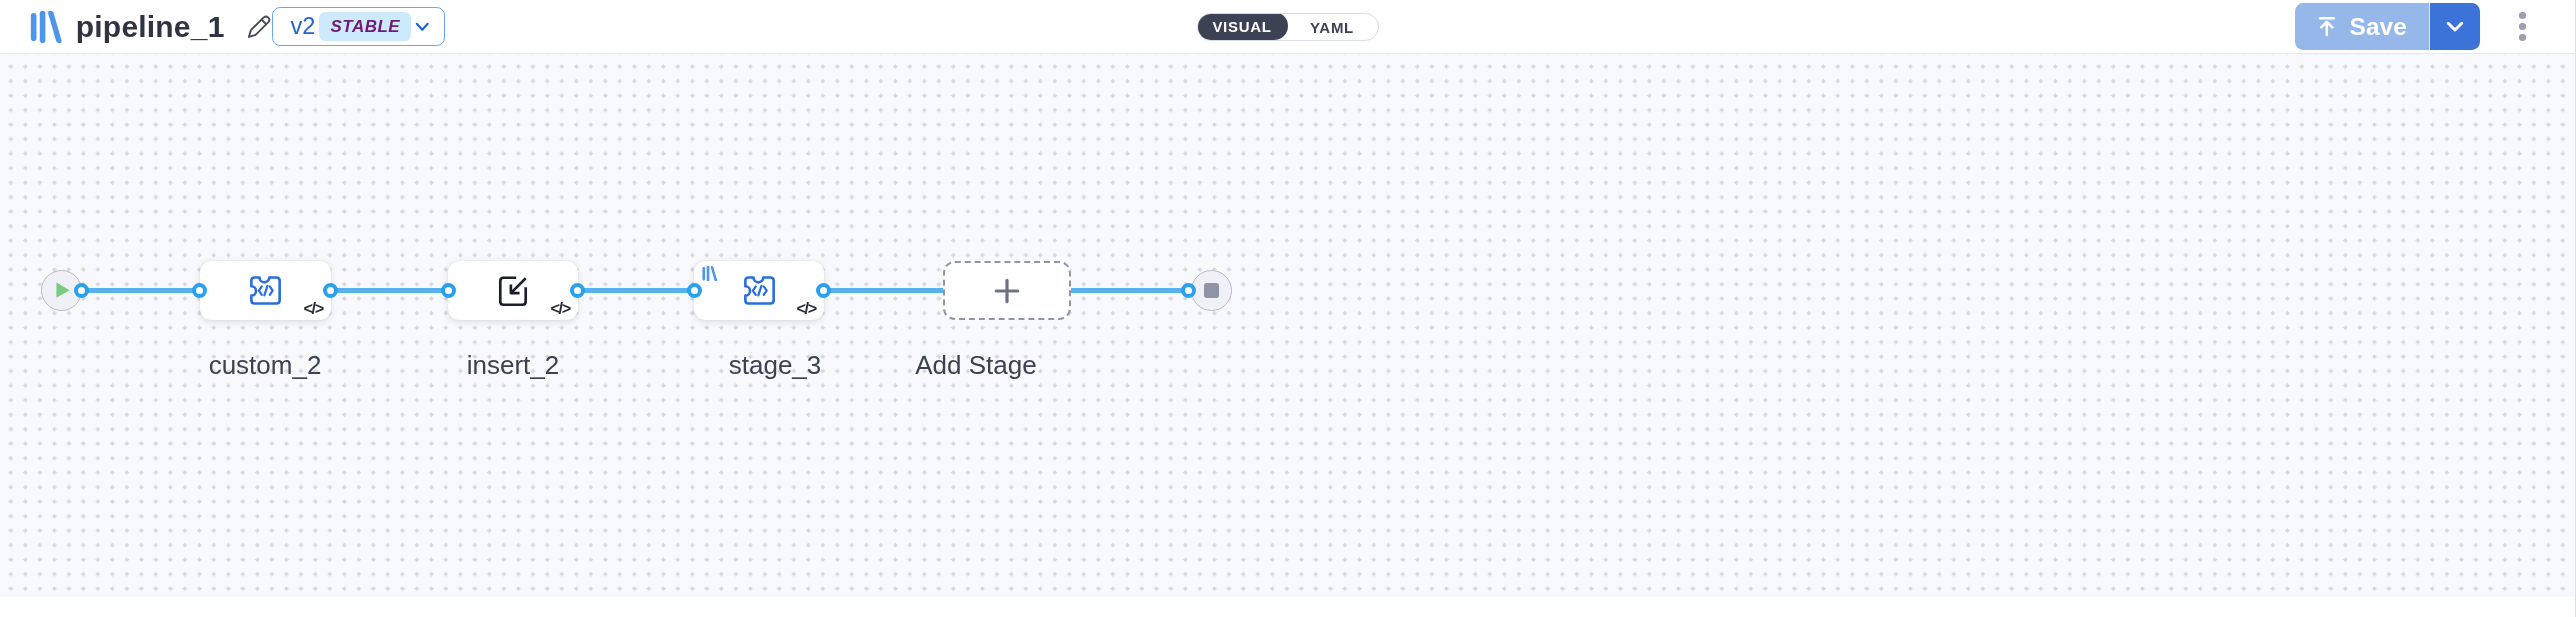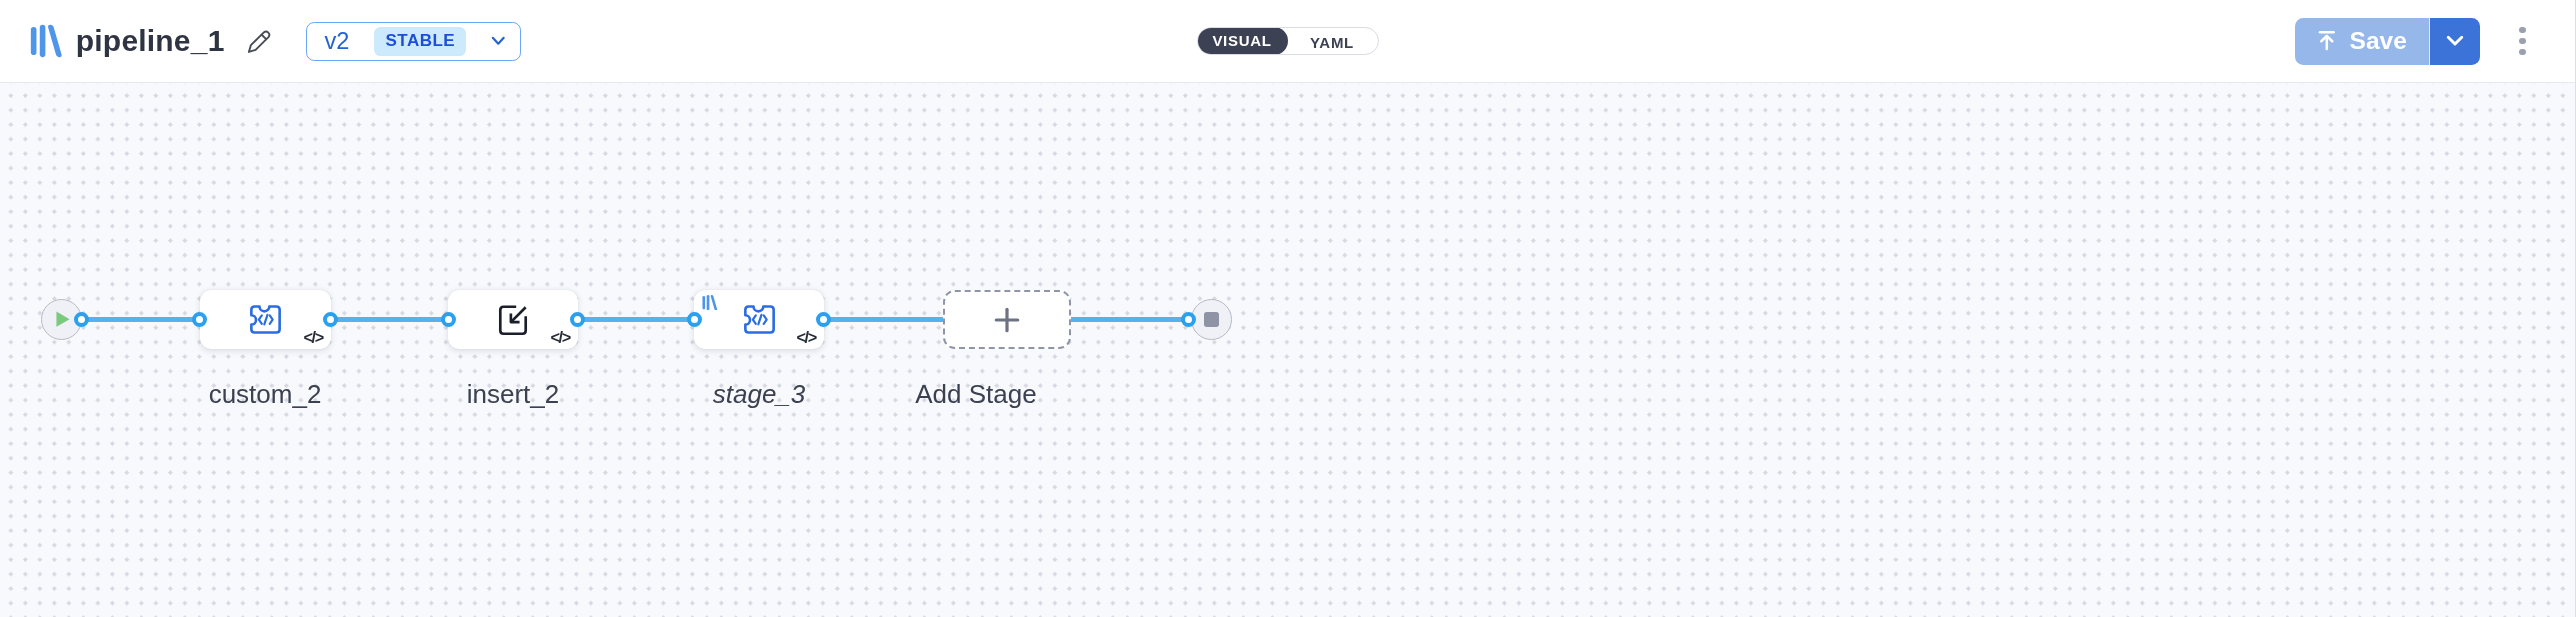--- a/index.html
+++ b/index.html
@@ -1,30 +1,30 @@
 <!DOCTYPE html>
 <html style="font-size:14.5px"><head>
 <meta charset="utf-8">
 <style>
   * { margin:0; padding:0; box-sizing:border-box; }
   html,body { width:2576px; height:617px; font-family:"Liberation Sans", sans-serif; }
   .app { width:2576px; height:617px; background:#fff; position:relative; overflow:hidden; border-right:0.9px solid #dcdfe6; }
 
   
-  .header { position:relative; height:83px; background:#ffffff; border-bottom:0.9px solid #e7e9f0;
+  .header { position:relative; height:54px; background:#ffffff; border-bottom:0.9px solid #e7e9f0;
             display:flex; align-items:center; padding:0 44px 0 30px; }
   .h-left { display:flex; align-items:center; }
   .logo { width:34px; height:36px; display:block; }
   .title { font-size:30px; font-weight:700; color:#2e3442; margin-left:11.8px; letter-spacing:0.2px; }
   .pencil { margin-left:20px; display:flex; align-items:center; cursor:pointer; }
-  .version-box { margin-left:34px; display:flex; align-items:center; gap:25px; height:39px;
+  .version-box { display:flex; align-items:center; gap:4px; height:39px;
                  border:1.4px solid #6aa6f8; border-radius:8.2px; padding:0 14.5px 0 18px; background:#fff; cursor:pointer; }
   .version-label { font-size:23.6px; color:#2563d4; font-weight:500; }
-  .version-badge { background:#cdeafc; color:#1d4ed8; font-size:17px; font-weight:700; letter-spacing:0.5px;
-                   border-radius:6.4px; padding:4.5px 11px; }
+  .version-badge { background:#cdeafc; color:#701a75; font-size:17px; font-weight:700; letter-spacing:0.5px;
+                   border-radius:6.4px; padding:4.5px 11px;font-style:italic; }
 
   .toggle { position:absolute; left:50%; top:50%; transform:translate(-50%,-50%);
             display:flex; align-items:flex-start; background:#fff; border:1.4px solid #d9dce3;
             border-radius:907px; height:28px; overflow:hidden; }
   .toggle-seg { min-width:91px; height:28px; display:flex; align-items:center; justify-content:center;
                 font-size:15px; font-weight:700; letter-spacing:0.7px; color:#3c4254; cursor:pointer; padding:0 16.3px; }
   .toggle-seg.active { background:#3c4254; color:#ffffff; border-radius:907px; margin:-1.4px; height:28px; }
 
   .h-right { margin-left:auto; display:flex; align-items:center; }
   .save-split { display:flex; height:47px; border-radius:8.2px; overflow:hidden; cursor:pointer; }
@@ -160,21 +160,21 @@
       <svg width="37" height="33" viewBox="0 0 34 30" fill="none" stroke="#2b6de0" stroke-width="2.4" stroke-linejoin="round">
         <path d="M7 3 H11.5 a4.3 4.3 0 0 0 9 0 H27 Q30 3 30 6 V24 Q30 27 27 27 H7 Q4 27 4 24 V19.7 a4.3 4.3 0 0 0 0 -8.6 V6 Q4 3 7 3 Z"></path>
         <g stroke-width="2" stroke-linecap="round">
           <polyline points="13.6,11.2 10.9,15.1 13.6,19"></polyline>
           <line x1="18.8" y1="10.7" x2="15.9" y2="19.5"></line>
           <polyline points="20.9,11.2 23.6,15.1 20.9,19"></polyline>
         </g>
       </svg>
       <span class="card-badge">&lt;/&gt;</span>
     </div>
-    <div class="node-label" style="left:759px;font-style:italic;">stage_3</div>
+    <div class="node-label" style="left:775px;">stage_3</div>
 
     <div class="add-stage" style="left:943px; width:128px;">
       <svg width="34" height="34" viewBox="0 0 38 38" fill="none" stroke="#6e7382" stroke-width="3.6" stroke-linecap="round">
         <path d="M19 7 V31"></path>
           <path d="M7 19 H31"></path>
       </svg>
     </div>
     <div class="node-label" style="left:976px;">Add Stage</div>
 
     <div class="endpoint" style="left:1191px;">

